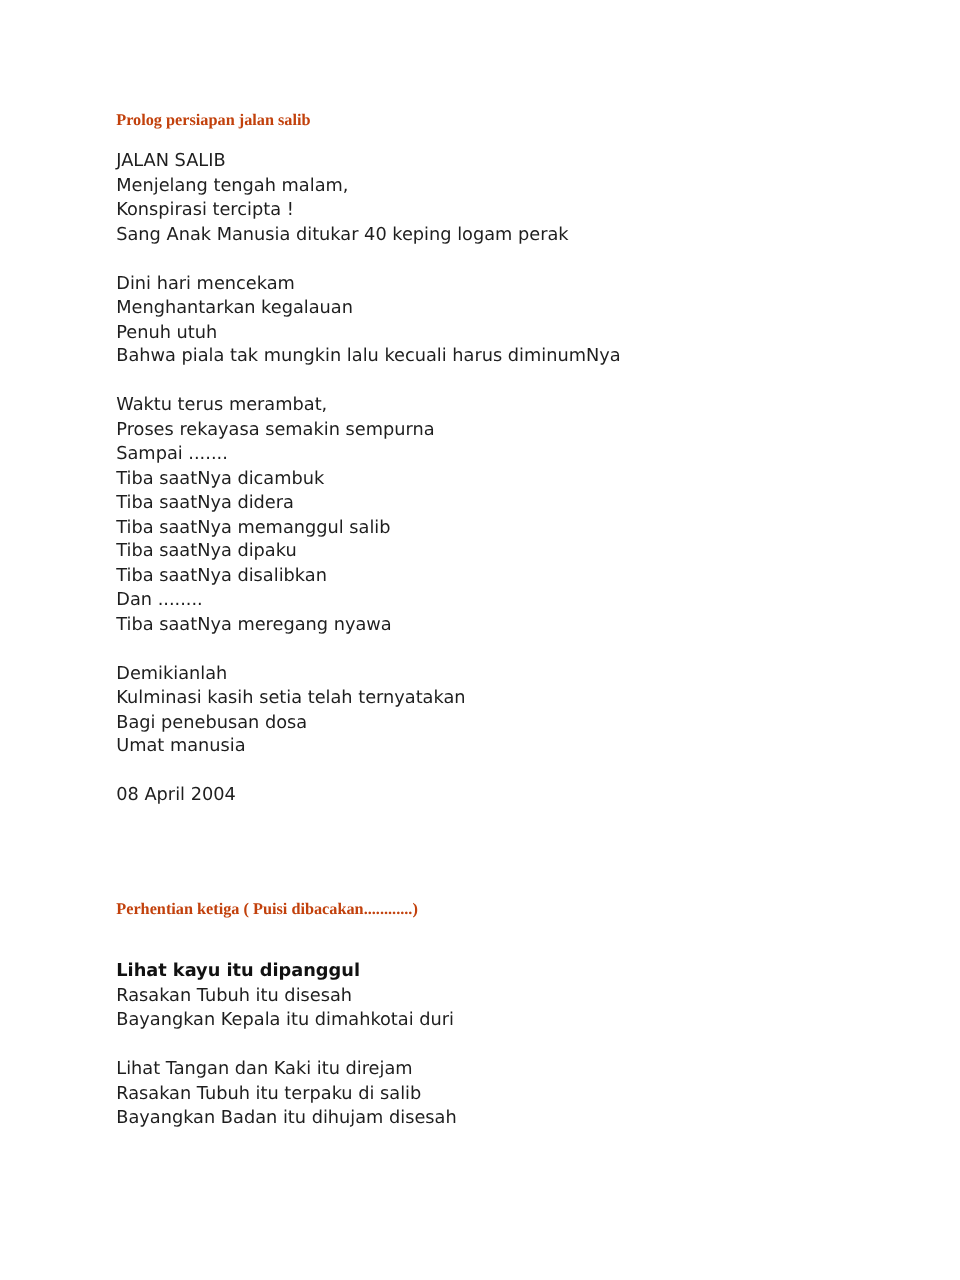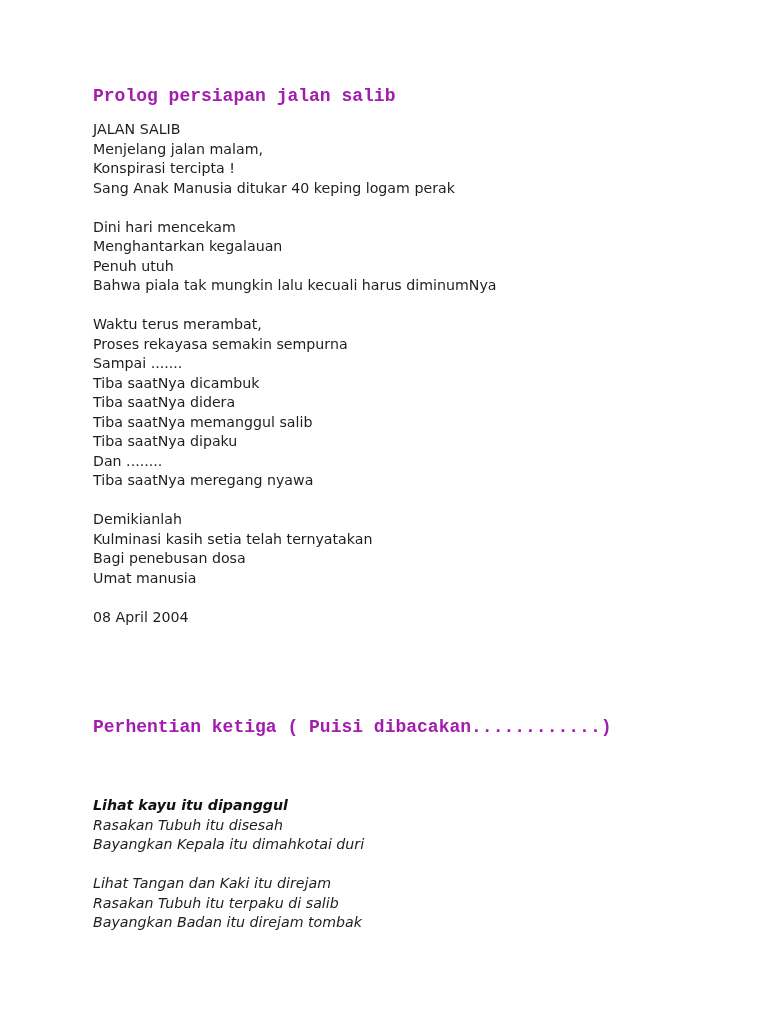--- a/index.html
+++ b/index.html
@@ -15,25 +15,25 @@
     font-family: "DejaVu Sans", sans-serif;
     color: #1a1a1a;
   }
   .page {
     position: absolute;
     left: 93px;
     top: 0;
     width: 640px;
   }
   .heading {
-    font-family: Liberation Mono, monospace;
+    font-family: Liberation Serif, serif;
     font-weight: bold;
-    font-size: 18px;
+    font-size: 13px;
     line-height: 22px;
-    color: #a21caf;
+    color: #c2410c;
     margin: 0;
     white-space: nowrap;
   }
   .stanza {
     margin: 0;
   }
   .line {
     display: block;
     font-size: 14.2px;
     line-height: 19.5px;
@@ -52,65 +52,66 @@
 </head>
 <body>
 
 <div class="page">
 
   <h2 class="heading" style="position:absolute; top:85px;">Prolog persiapan jalan salib</h2>
 
   <div style="position:absolute; top:120px;">
     <div class="stanza">
       <span class="line">JALAN SALIB</span>
-      <span class="line">Menjelang jalan malam,</span>
+      <span class="line">Menjelang tengah malam,</span>
       <span class="line">Konspirasi tercipta !</span>
       <span class="line">Sang Anak Manusia ditukar 40 keping logam perak</span>
     </div>
     <span class="blank"></span>
     <div class="stanza">
       <span class="line">Dini hari mencekam</span>
       <span class="line">Menghantarkan kegalauan</span>
       <span class="line">Penuh utuh</span>
       <span class="line">Bahwa piala tak mungkin lalu kecuali harus diminumNya</span>
     </div>
     <span class="blank"></span>
     <div class="stanza">
       <span class="line">Waktu terus merambat,</span>
       <span class="line">Proses rekayasa semakin sempurna</span>
       <span class="line">Sampai .......</span>
       <span class="line">Tiba saatNya dicambuk</span>
       <span class="line">Tiba saatNya didera</span>
       <span class="line">Tiba saatNya memanggul salib</span>
       <span class="line">Tiba saatNya dipaku</span>
+      <span class="line">Tiba saatNya disalibkan</span>
       <span class="line">Dan ........</span>
       <span class="line">Tiba saatNya meregang nyawa</span>
     </div>
     <span class="blank"></span>
     <div class="stanza">
       <span class="line">Demikianlah</span>
       <span class="line">Kulminasi kasih setia telah ternyatakan</span>
       <span class="line">Bagi penebusan dosa</span>
       <span class="line">Umat manusia</span>
     </div>
     <span class="blank"></span>
     <div class="stanza">
       <span class="line">08 April 2004</span>
     </div>
   </div>
 
   <h2 class="heading" style="position:absolute; top:716px;">Perhentian ketiga ( Puisi dibacakan............)</h2>
 
-  <div style="position:absolute; top:796px;font-style:italic;">
+  <div style="position:absolute; top:768px;">
     <div class="stanza">
       <span class="line bold">Lihat kayu itu dipanggul</span>
       <span class="line">Rasakan Tubuh itu disesah</span>
       <span class="line">Bayangkan Kepala itu dimahkotai duri</span>
     </div>
     <span class="blank"></span>
     <div class="stanza">
       <span class="line">Lihat Tangan dan Kaki itu direjam</span>
       <span class="line">Rasakan Tubuh itu terpaku di salib</span>
-      <span class="line">Bayangkan Badan itu direjam tombak</span>
+      <span class="line">Bayangkan Badan itu dihujam disesah</span>
     </div>
   </div>
 
 </div>
 
 </body></html>

